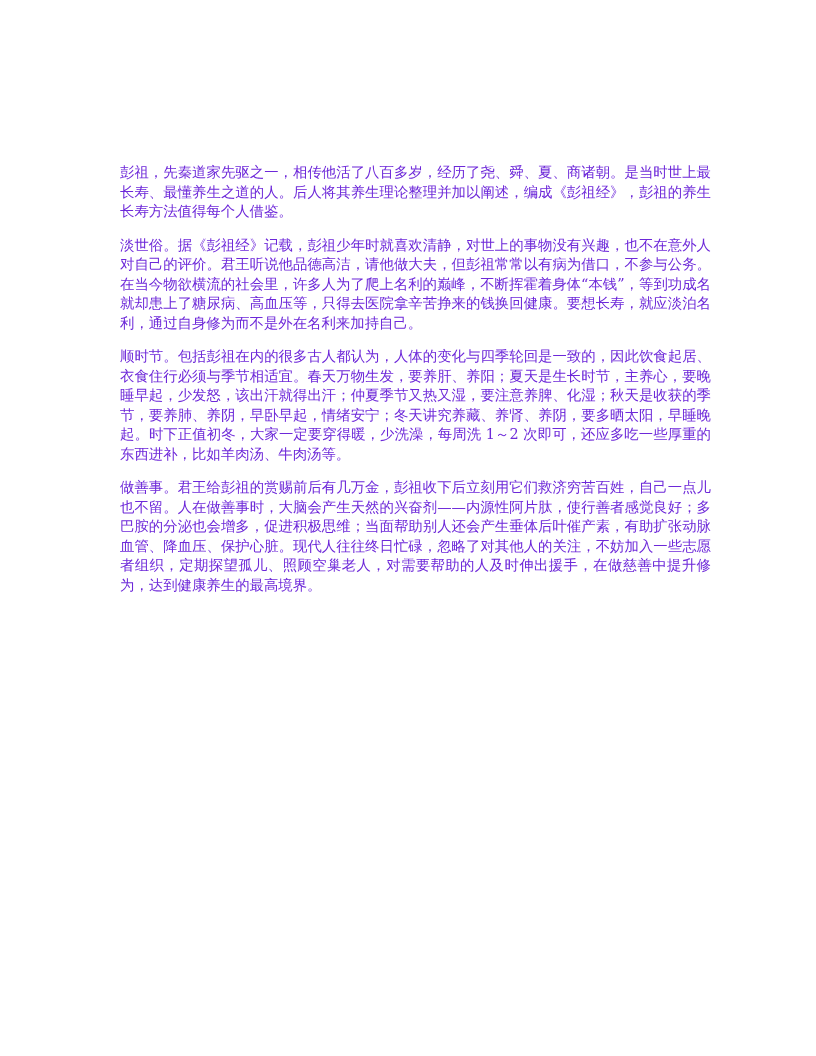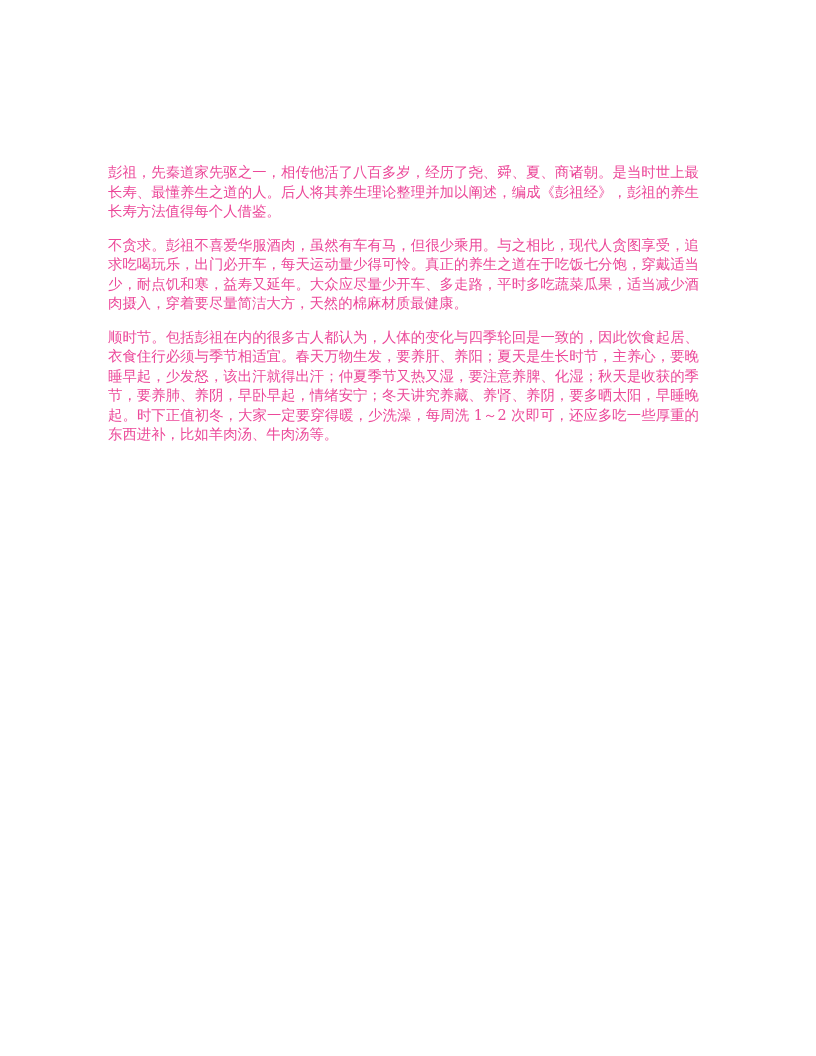--- a/index.html
+++ b/index.html
@@ -9,38 +9,39 @@
   }
   .page {
     position: relative;
     width: 816px;
     height: 1056px;
     background: #ffffff;
     overflow: hidden;
   }
   .doc {
     position: absolute;
-    left: 108px;
+    left: 120px;
     top: 163px;
     width: 591px;
     font-family: "DejaVu Serif", "Liberation Serif", serif;
     font-size: 14.4px;
     line-height: 19.5px;
-    color: #ec4899;
+    color: #6d28d9;
     text-align: justify;
     text-justify: inter-ideograph;
     word-break: break-all;
   }
   .doc p {
     margin: 0 0 14px 0;
     padding: 0;
   }
 </style>
 </head>
 <body>
 
 <main class="page">
   <article class="doc">
     <p>彭祖，先秦道家先驱之一，相传他活了八百多岁，经历了尧、舜、夏、商诸朝。是当时世上最长寿、最懂养生之道的人。后人将其养生理论整理并加以阐述，编成《彭祖经》，彭祖的养生长寿方法值得每个人借鉴。</p>
-    <p>不贪求。彭祖不喜爱华服酒肉，虽然有车有马，但很少乘用。与之相比，现代人贪图享受，追求吃喝玩乐，出门必开车，每天运动量少得可怜。真正的养生之道在于吃饭七分饱，穿戴适当少，耐点饥和寒，益寿又延年。大众应尽量少开车、多走路，平时多吃蔬菜瓜果，适当减少酒肉摄入，穿着要尽量简洁大方，天然的棉麻材质最健康。</p>
+    <p>淡世俗。据《彭祖经》记载，彭祖少年时就喜欢清静，对世上的事物没有兴趣，也不在意外人对自己的评价。君王听说他品德高洁，请他做大夫，但彭祖常常以有病为借口，不参与公务。在当今物欲横流的社会里，许多人为了爬上名利的巅峰，不断挥霍着身体“本钱”，等到功成名就却患上了糖尿病、高血压等，只得去医院拿辛苦挣来的钱换回健康。要想长寿，就应淡泊名利，通过自身修为而不是外在名利来加持自己。</p>
     <p>顺时节。包括彭祖在内的很多古人都认为，人体的变化与四季轮回是一致的，因此饮食起居、衣食住行必须与季节相适宜。春天万物生发，要养肝、养阳；夏天是生长时节，主养心，要晚睡早起，少发怒，该出汗就得出汗；仲夏季节又热又湿，要注意养脾、化湿；秋天是收获的季节，要养肺、养阴，早卧早起，情绪安宁；冬天讲究养藏、养肾、养阴，要多晒太阳，早睡晚起。时下正值初冬，大家一定要穿得暖，少洗澡，每周洗 1～2 次即可，还应多吃一些厚重的东西进补，比如羊肉汤、牛肉汤等。</p>
+    <p>做善事。君王给彭祖的赏赐前后有几万金，彭祖收下后立刻用它们救济穷苦百姓，自己一点儿也不留。人在做善事时，大脑会产生天然的兴奋剂——内源性阿片肽，使行善者感觉良好；多巴胺的分泌也会增多，促进积极思维；当面帮助别人还会产生垂体后叶催产素，有助扩张动脉血管、降血压、保护心脏。现代人往往终日忙碌，忽略了对其他人的关注，不妨加入一些志愿者组织，定期探望孤儿、照顾空巢老人，对需要帮助的人及时伸出援手，在做慈善中提升修为，达到健康养生的最高境界。</p>
   </article>
 </main>
 
 </body></html>

